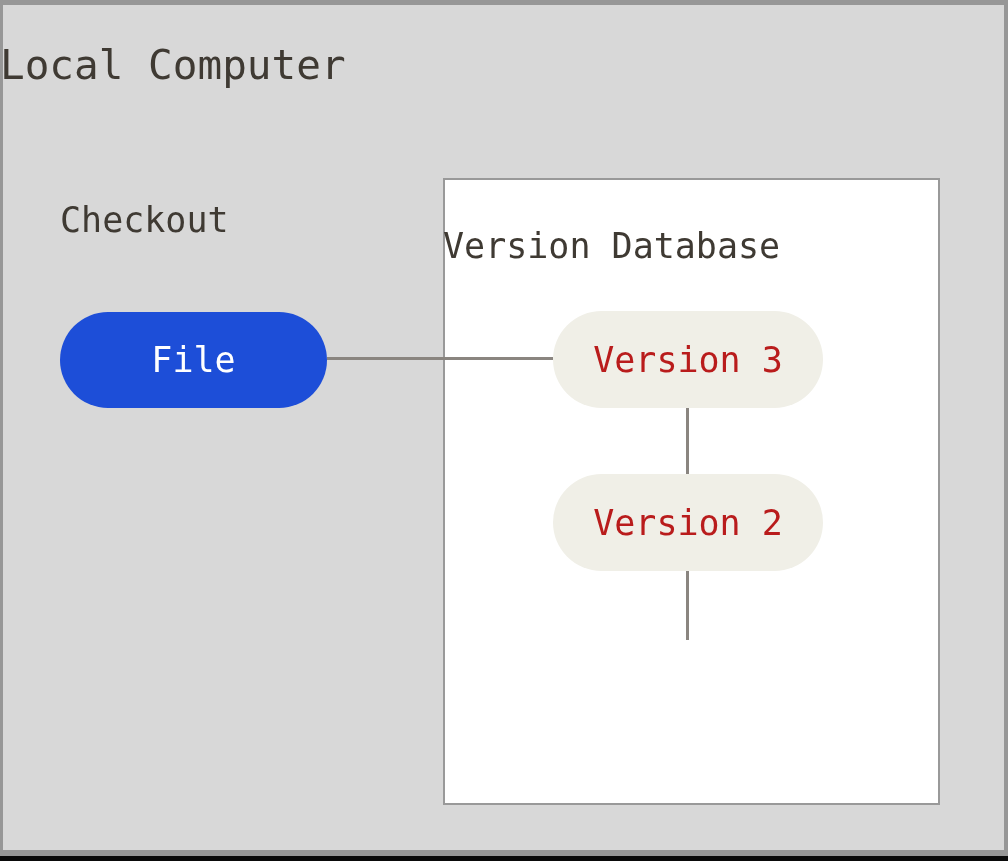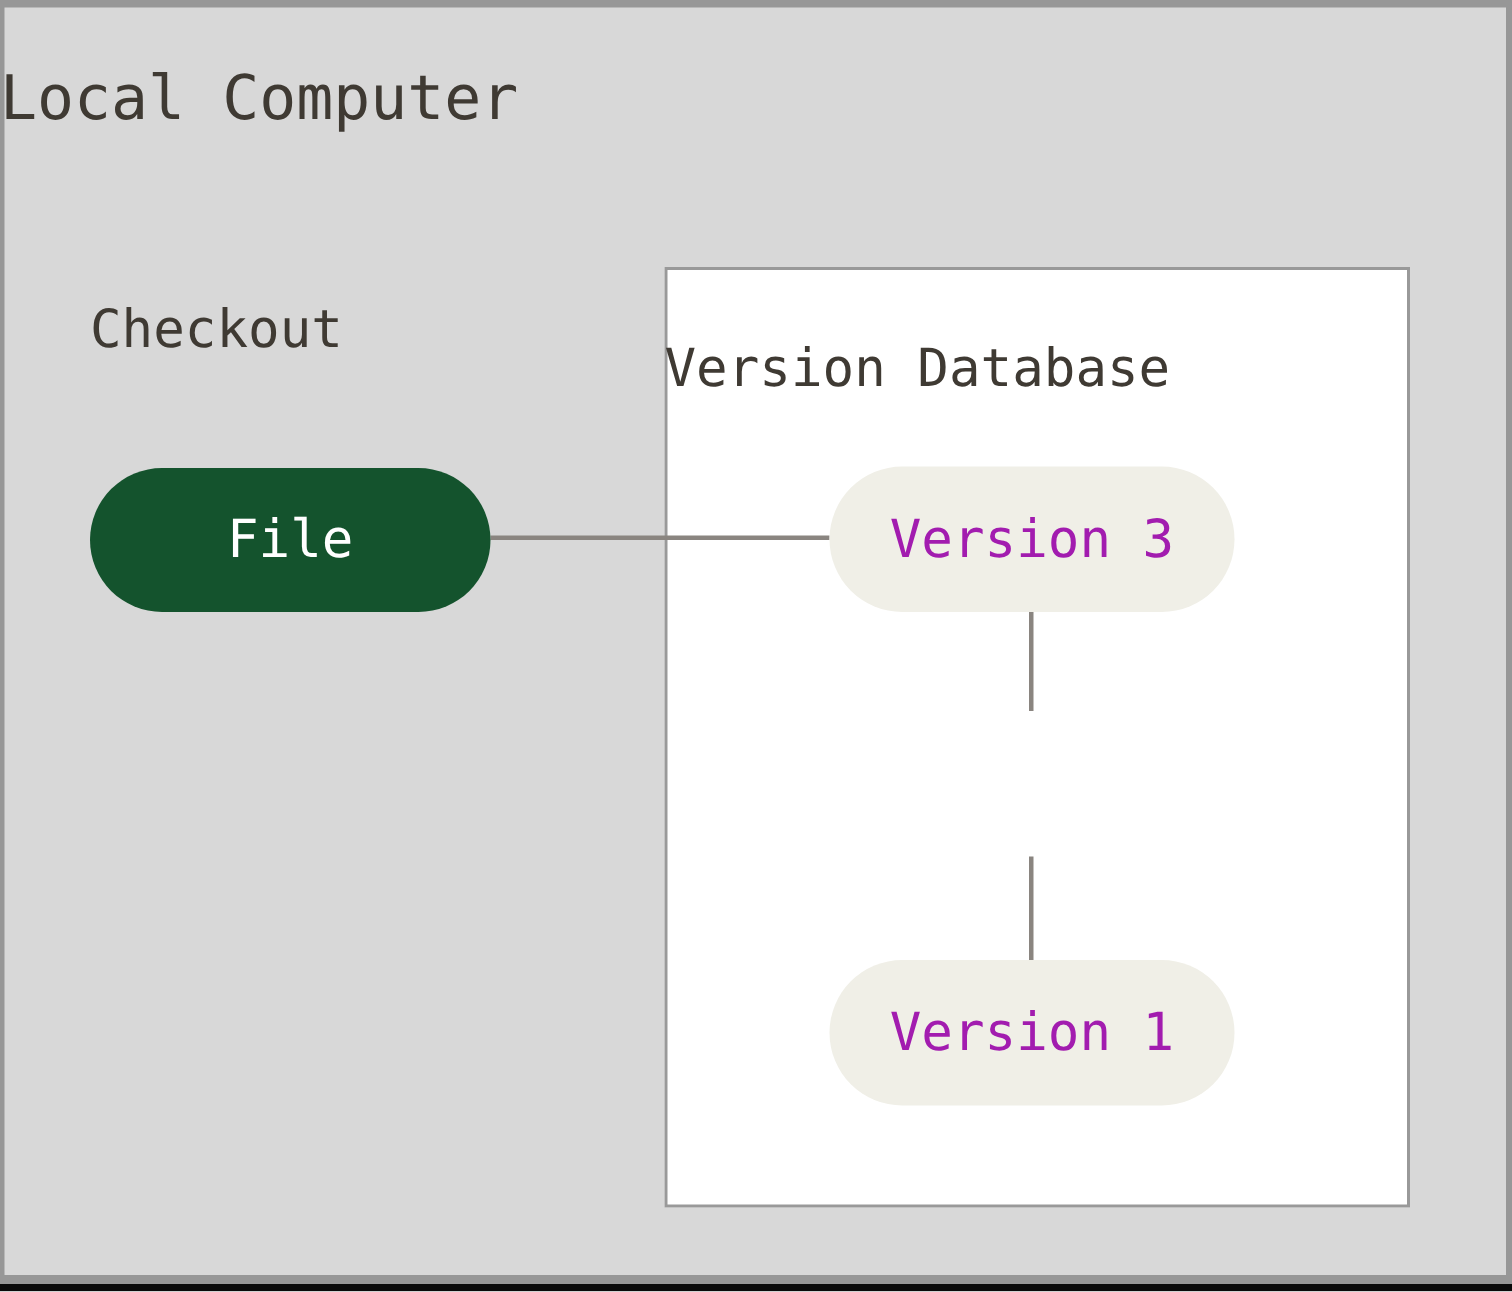--- a/index.html
+++ b/index.html
@@ -74,29 +74,29 @@
     justify-content: center;
     border-radius: 49px;
     font-size: 35px;
     white-space: pre;
   }
   .file-pill {
     left: 60px;
     top: 312px;
     width: 267px;
     height: 96px;
-    background: #14532d;
+    background: #1d4ed8;
     color: #FFFFFF;
   }
   .version-pill {
     left: 553px;
     width: 270px;
     height: 97px;
     background: #F0EFE7;
-    color: #a21caf;
+    color: #b91c1c;
   }
   .v3 { top: 311px; }
   .v2 { top: 474px; }
   .v1 { top: 640px; }
   .connector {
     position: absolute;
     background: #8A8580;
   }
   .conn-h {
     left: 327px;
@@ -129,21 +129,21 @@
   <div class="connector conn-v conn-v21"></div>
 
   <div class="pill file-pill">
     <span>File</span>
   </div>
 
   <div class="pill version-pill v3">
     <span>Version 3</span>
   </div>
 
+  <div class="pill version-pill v2">
+    <span>Version 2</span>
+  </div>
 
-  <div class="pill version-pill v1">
-    <span>Version 1</span>
-  </div>
 
   <div class="frame"></div>
   <div class="bottom-bar"></div>
 
 </div>
 
 </body></html>

